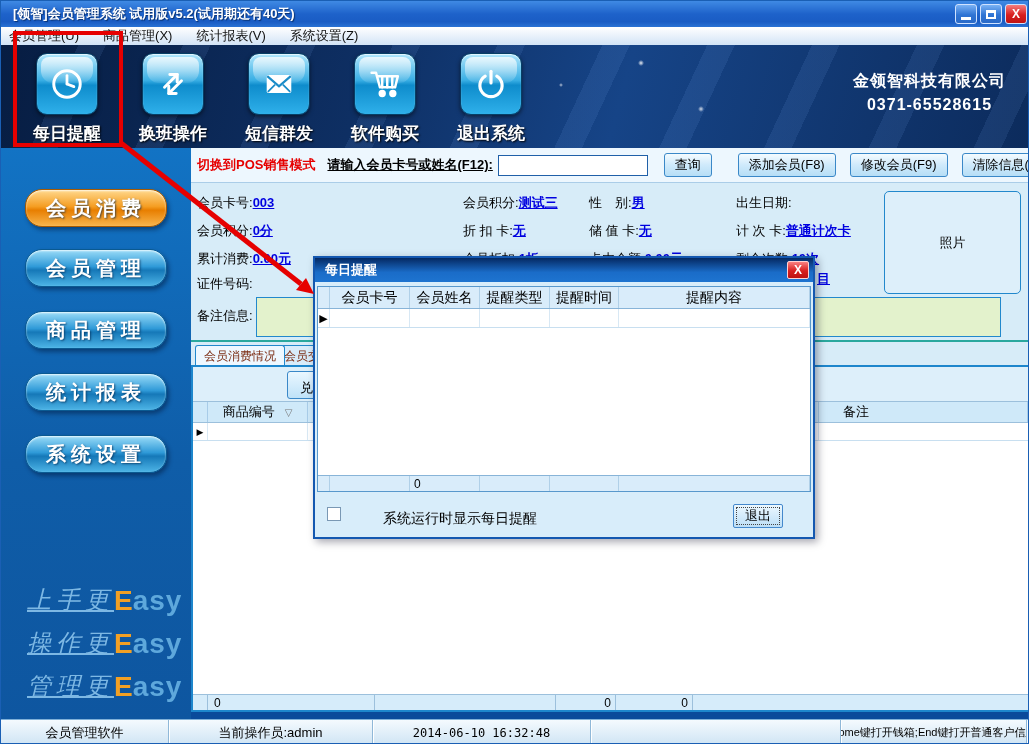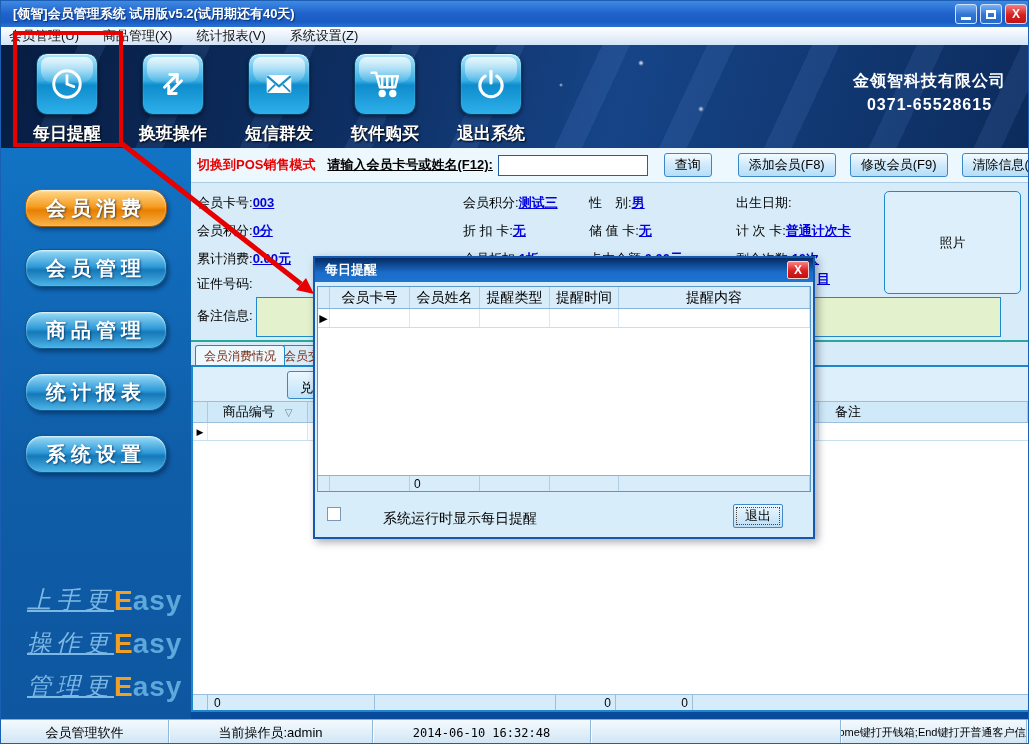--- a/index.html
+++ b/index.html
@@ -90,21 +90,21 @@
   .tab.t2{left:84px;background:#d8ecfa;}
 
   .panel{position:absolute;left:0;top:217px;width:839px;height:347px;border:2px solid #1d86cc;background:#ddeffa;}
   .pbtn{position:absolute;left:94px;top:4px;width:90px;height:28px;border:1px solid #3a88c8;border-radius:3px;
     background:linear-gradient(180deg,#eaf7ff,#bfe2f8);font-size:13px;text-align:left;padding:5px 0 0 12px;cursor:default;}
   .g-header{position:absolute;left:0;top:34px;width:835px;height:22px;background:#cfe9f9;border-top:1px solid #9cc0dc;border-bottom:1px solid #9cc0dc;display:flex;}
   .g-header .hc{border-right:1px solid #a8cce8;font-size:13px;color:#000;display:flex;align-items:center;}
   .hc.sel{width:15px;}
   .hc.prod{width:100px;justify-content:center;gap:10px;}
   .hc.fill{flex:1;}
-  .hc.rem{width:209px;padding-left:16px;}
+  .hc.rem{width:209px;padding-left:24px;}
   .sort-glyph{color:#777;font-size:10px;}
   .g-white{position:absolute;left:0;top:56px;width:835px;bottom:16px;background:#fff;}
   .g-row{position:absolute;left:0;top:56px;width:835px;height:18px;background:#fff;display:flex;border-bottom:1px solid #c8dff0;}
   .g-row .rc{border-right:1px solid #d8e8f4;height:100%;}
   .row-sel{width:15px;font-size:9px;color:#000;display:flex;align-items:center;justify-content:center;}
   .g-summary{position:absolute;left:0;bottom:0;width:835px;height:16px;background:#d6ecfa;border-top:1px solid #9cc0dc;display:flex;font-size:12px;color:#000;}
   .g-summary .sc{border-right:1px solid #9cc0dc;height:100%;display:flex;align-items:center;}
   .main-bottom-strip{position:absolute;left:0;top:564px;width:839px;height:7px;background:#0a4a9a;}
 
   

